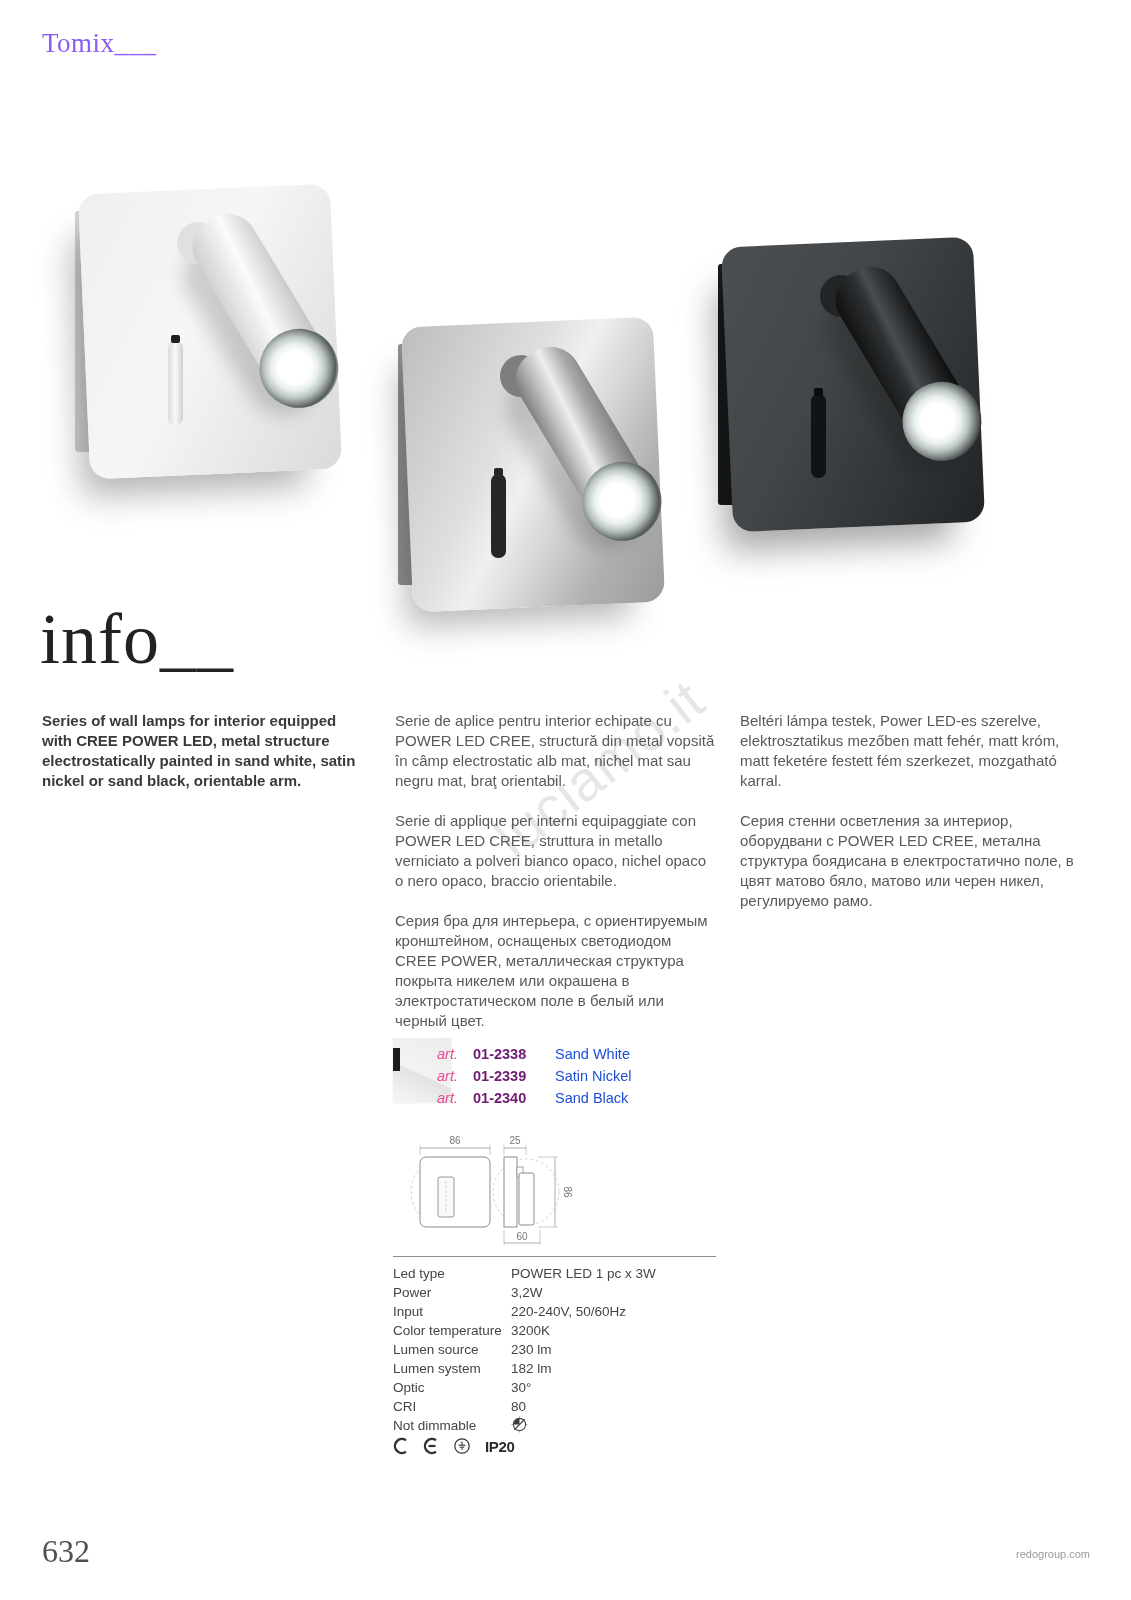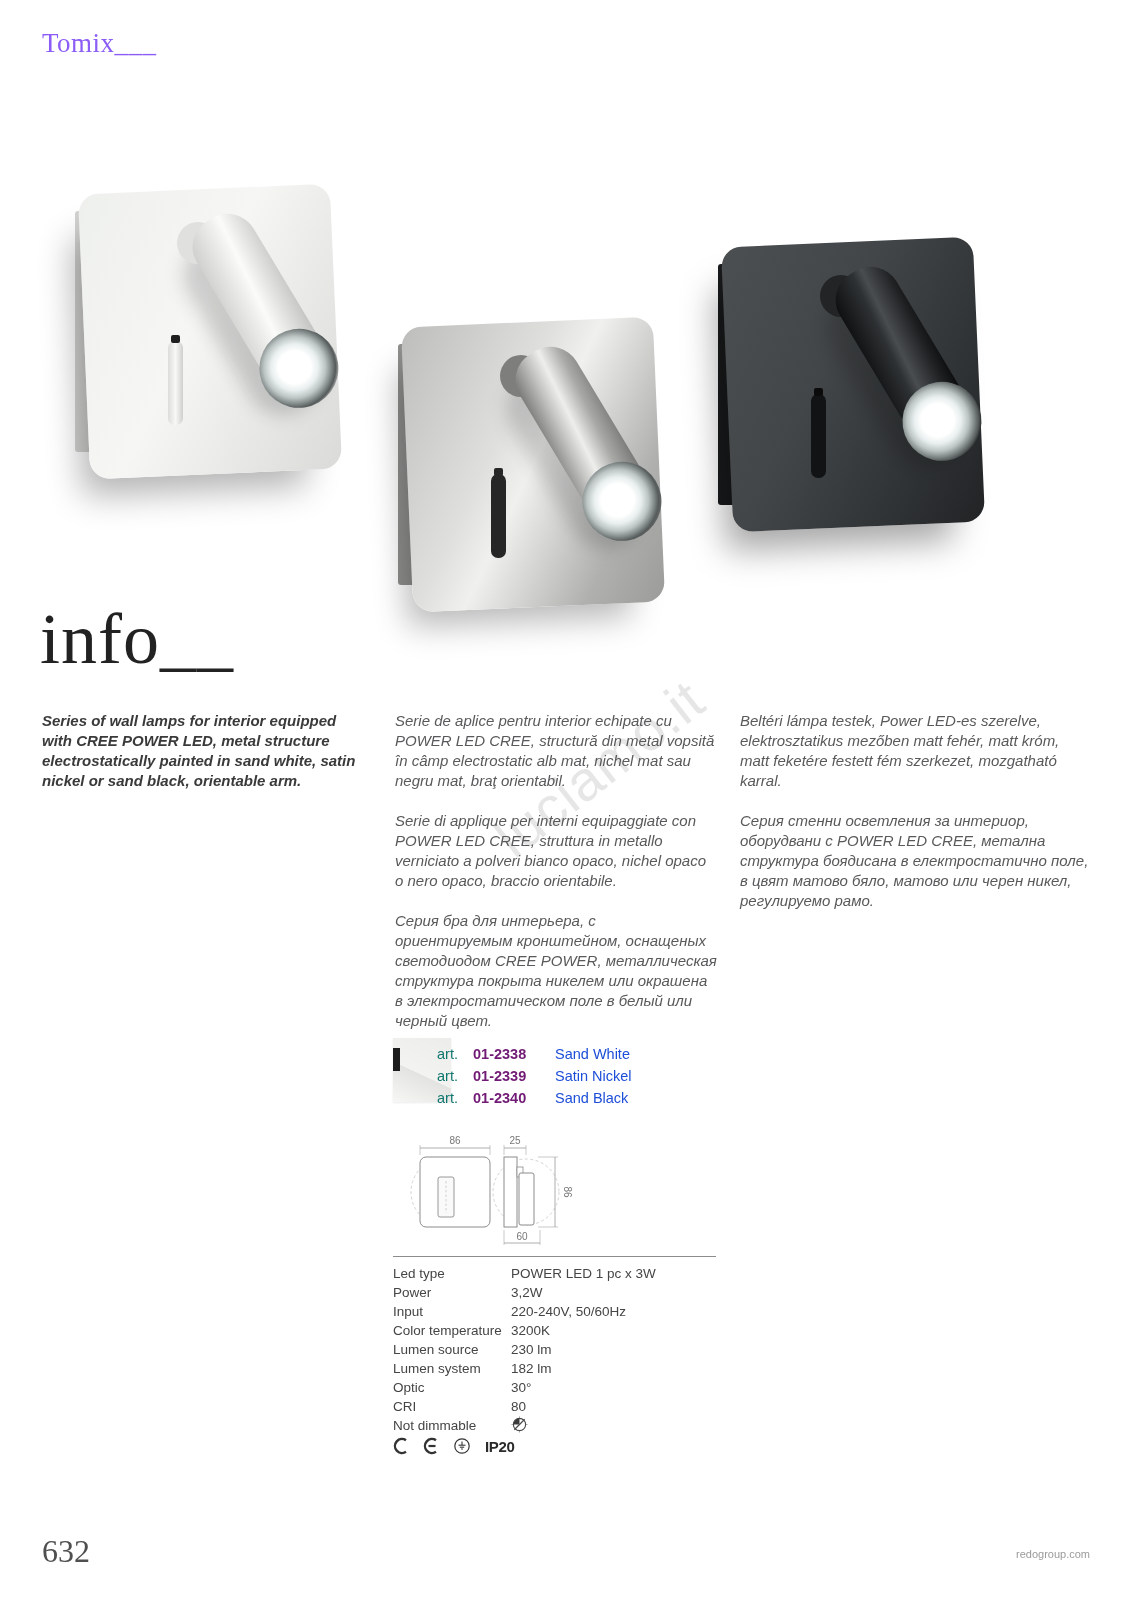--- a/index.html
+++ b/index.html
@@ -60,34 +60,34 @@
   
   .info-heading { position:absolute; left:40px; top:598px; font-family:"Liberation Serif", serif;
                   font-size:72px; font-weight:400; color:#222; letter-spacing:1px; }
 
   
   .watermark { position:absolute; left:428px; top:662px; width:342px; height:212px; display:flex;
                align-items:center; justify-content:center; transform:rotate(-38deg);
                font-size:56px; letter-spacing:1px; color:#c9c9c9; opacity:.45; pointer-events:none; z-index:0; }
 
   
-  .descriptions { position:absolute; top:711px; z-index:1; font-size:15px; line-height:20px;font-style:italic; }
+  .descriptions { position:absolute; top:711px; z-index:1; font-size:15px; line-height:20px; }
   .col-en { left:42px;  width:326px; color:#3a3a3a; font-weight:bold; }
   .col-2  { left:395px; width:322px; color:#59595b; }
   .col-3  { left:740px; width:350px; color:#59595b; }
   .descriptions p { margin-bottom:20px; }
 
   
   .article-thumb { position:absolute; left:393px; top:1038px; width:58px; height:64px;
                    background:linear-gradient(205deg,#ececea 0%,#f3f3f1 55%,#e3e3e1 56%,#f7f7f5 100%);
                    box-shadow:0 1px 2px rgba(0,0,0,.08); }
   .article-thumb .tick { position:absolute; left:0; top:10px; width:7px; height:23px; background:#1c1c1c; }
   .articles { position:absolute; left:437px; top:1043px; font-size:14.5px; line-height:22px; }
   .article-row { display:flex; align-items:baseline; }
-  .article-row .art { width:36px; color:#0f766e; }
+  .article-row .art { width:36px; color:#ec4899;font-style:italic; }
   .article-row .code { width:68px; font-weight:bold; color:#701a75; }
   .article-row .finish { margin-left:14px; color:#1d4ed8; }
 
   
   .dims { position:absolute; left:398px; top:1133px; }
   .dims text { font-family:"Liberation Sans", sans-serif; font-size:10px; fill:#777; }
 
   
   .specs { position:absolute; left:393px; top:1256px; width:323px; border-top:1px solid #8c8c8c;
            padding-top:7px; font-size:13.5px; color:#454546; }

